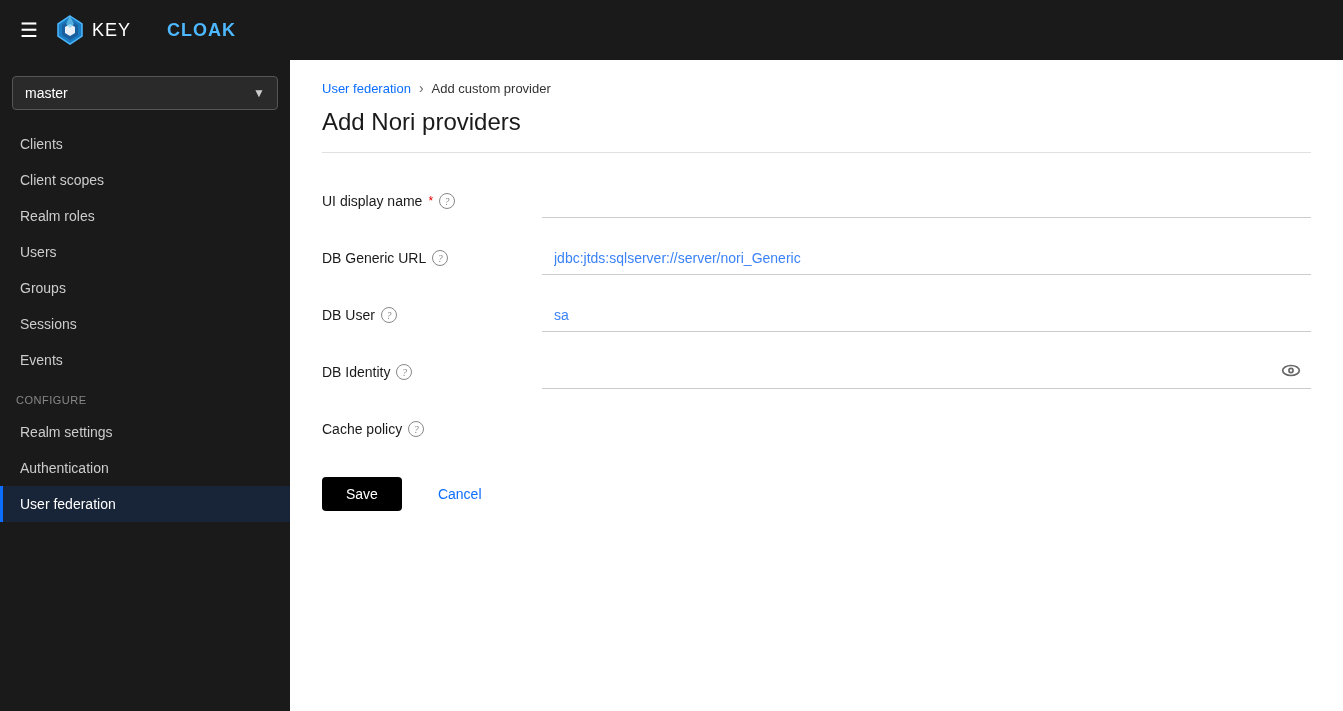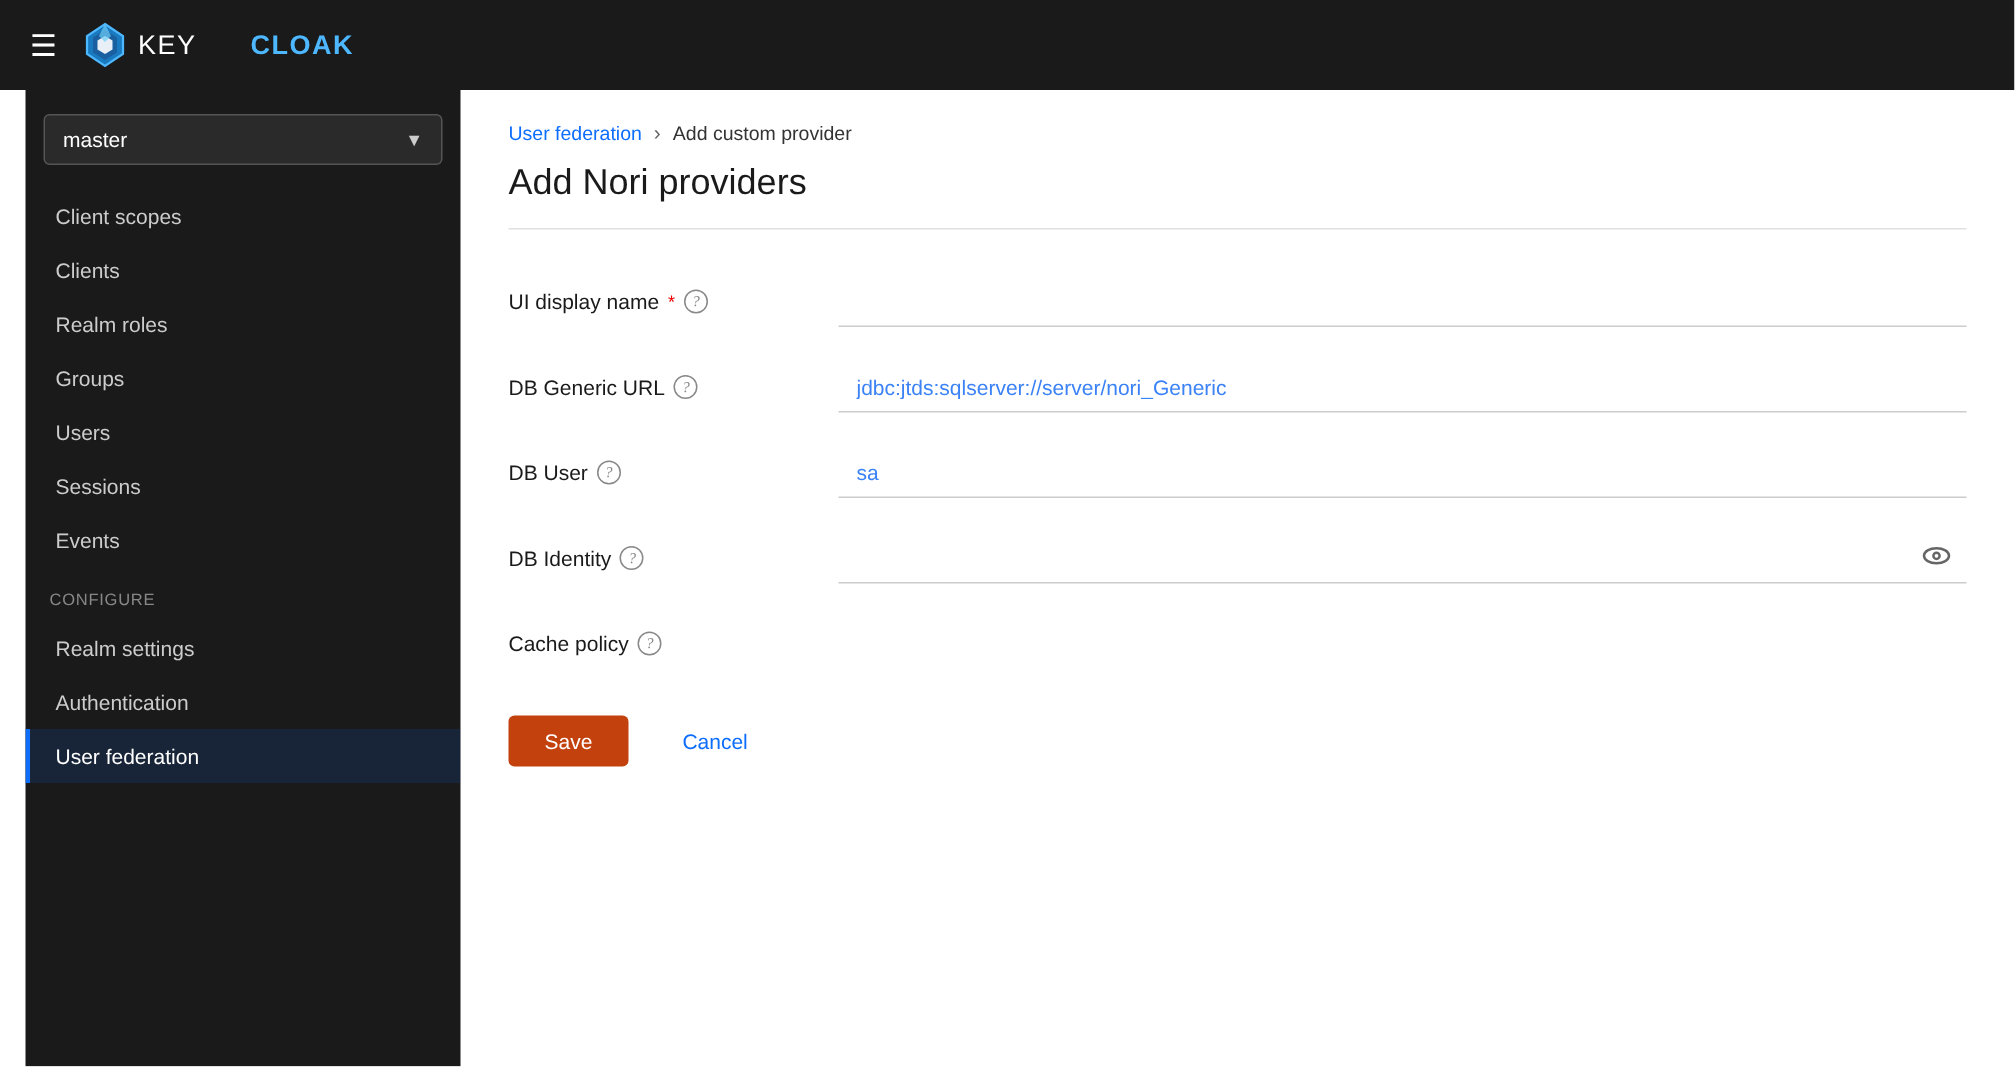--- a/index.html
+++ b/index.html
@@ -37,21 +37,20 @@
       letter-spacing: 1px;
     }
     .logo-text span.key { color: #fff; font-weight: 400; }
     .logo-text span.cloak { color: #4db8ff; font-weight: 700; }
 
     
     .main-layout {
       display: flex;
       flex: 1;
       overflow: hidden;
-      padding-left: 17px;
     }
 
     
     .sidebar {
       width: 290px;
       background: #1a1a1a;
       color: #ccc;
       display: flex;
       flex-direction: column;
       flex-shrink: 0;
@@ -207,21 +206,21 @@
     }
 
     
     .button-row {
       display: flex;
       gap: 12px;
       margin-top: 16px;
       padding-top: 16px;
     }
     .btn-save {
-      background: #c2410c;
+      background: #000000;
       color: #fff;
       border: none;
       padding: 9px 24px;
       border-radius: 4px;
       font-size: 14px;
       cursor: pointer;
       font-weight: 500;
     }
     .btn-cancel {
       background: transparent;
@@ -253,25 +252,25 @@
 </div>
 
 <div class="main-layout">
 
   <nav class="sidebar">
     <div class="realm-selector">
       <span class="realm-selector-label">master</span>
       <span class="realm-selector-arrow">▼</span>
     </div>
 
+    <div class="sidebar-item">Clients</div>
     <div class="sidebar-item">Client scopes</div>
-    <div class="sidebar-item">Clients</div>
     <div class="sidebar-item">Realm roles</div>
+    <div class="sidebar-item">Users</div>
     <div class="sidebar-item">Groups</div>
-    <div class="sidebar-item">Users</div>
     <div class="sidebar-item">Sessions</div>
     <div class="sidebar-item">Events</div>
 
     <div class="sidebar-section-label">Configure</div>
     <div class="sidebar-item">Realm settings</div>
     <div class="sidebar-item">Authentication</div>
     <div class="sidebar-item active">User federation</div>
   </nav>
 
   <div class="content">

